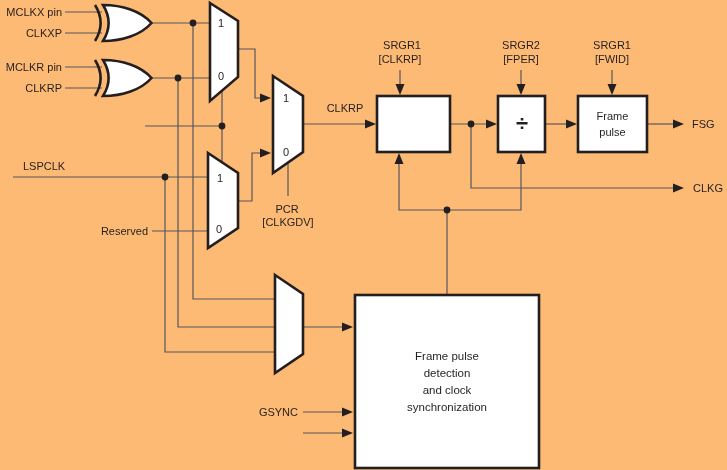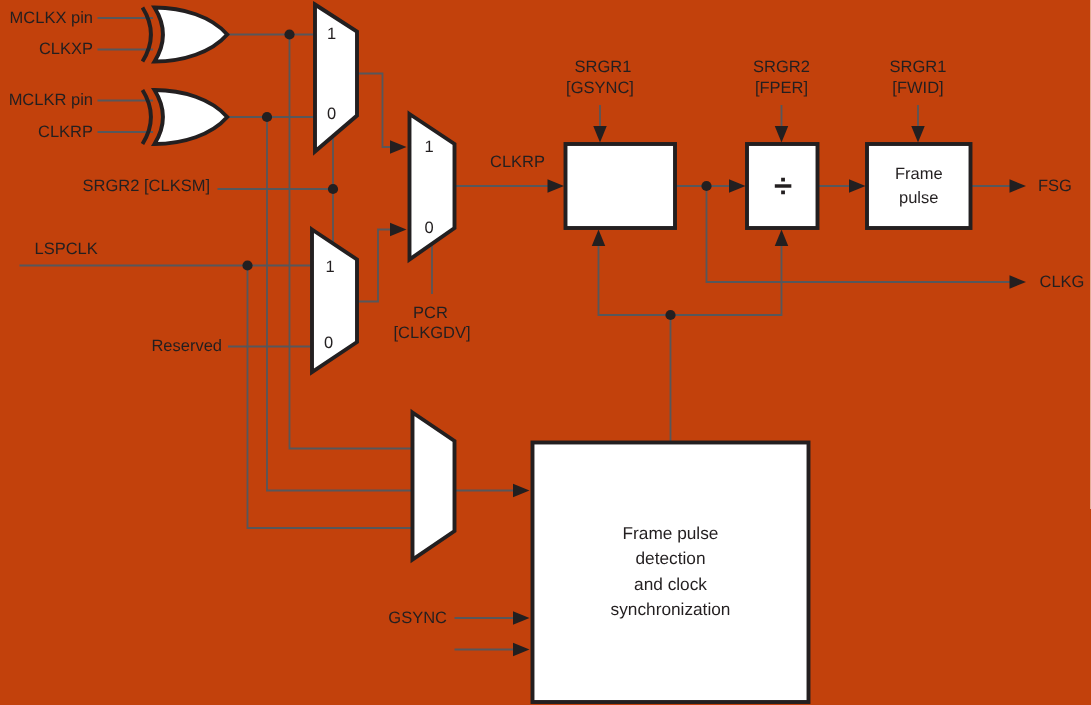--- a/index.html
+++ b/index.html
@@ -1,18 +1,18 @@
 <!DOCTYPE html>
 <html><head>
 <meta charset="utf-8">
 <style>
   * { margin:0; padding:0; box-sizing:border-box; }
   html,body { width:727px; height:470px; background:#fff; overflow:hidden; }
   .canvas {
-    position:relative; width:727px; height:470px; background:#c2410c;
+    position:relative; width:727px; height:470px; background:#fdba74;
     font-family:"Liberation Sans", sans-serif; color:#231F20;
   }
   svg.layer { position:absolute; left:0; top:0; width:727px; height:470px; }
   .lbl {
     position:absolute; font-size:11px; line-height:12px; white-space:nowrap;
     transform:translateY(-50%); color:#231F20;
   }
   .lbl.ra { text-align:right; }
   .lbl.cx { transform:translate(-50%,-50%); text-align:left; }
   .digit { position:absolute; font-size:11px; transform:translate(-50%,-50%); color:#231F20; }
@@ -108,30 +108,29 @@
       <circle cx="165" cy="177" r="3.4"></circle>
       <circle cx="471" cy="124" r="3.4"></circle>
       <circle cx="447" cy="210" r="3.4"></circle>
     </g>
   </svg>
 
   <div class="lbl ra" style="left:0;width:62px;top:12px">MCLKX pin</div>
   <div class="lbl ra" style="left:0;width:62px;top:33px">CLKXP</div>
   <div class="lbl ra" style="left:0;width:62px;top:67px">MCLKR pin</div>
   <div class="lbl ra" style="left:0;width:62px;top:88px">CLKRP</div>
-  <div class="lbl ra" style="left:0;width:140px;top:124px">SRGR2 [CLKSM]</div>
   <div class="lbl" style="left:23px;top:166px">LSPCLK</div>
   <div class="lbl ra" style="left:0;width:148px;top:231px">Reserved</div>
   <div class="lbl ra" style="left:0;width:298px;top:412px">GSYNC</div>
 
   <div class="lbl cx" style="left:345px;top:108px">CLKRP</div>
   <div class="lbl cx" style="left:287px;top:209px">PCR</div>
   <div class="lbl cx" style="left:288px;top:222px">[CLKGDV]</div>
   <div class="lbl cx" style="left:402px;top:45px">SRGR1</div>
-  <div class="lbl cx" style="left:400px;top:59px">[GSYNC]</div>
+  <div class="lbl cx" style="left:400px;top:59px">[CLKRP]</div>
   <div class="lbl cx" style="left:521px;top:45px">SRGR2</div>
   <div class="lbl cx" style="left:521px;top:59px">[FPER]</div>
   <div class="lbl cx" style="left:612px;top:45px">SRGR1</div>
   <div class="lbl cx" style="left:612px;top:59px">[FWID]</div>
 
   <div class="lbl" style="left:692px;top:124px">FSG</div>
   <div class="lbl" style="left:693px;top:188px">CLKG</div>
 
   <div class="boxtext divsym">÷</div>
   <div class="boxtext fptext">

